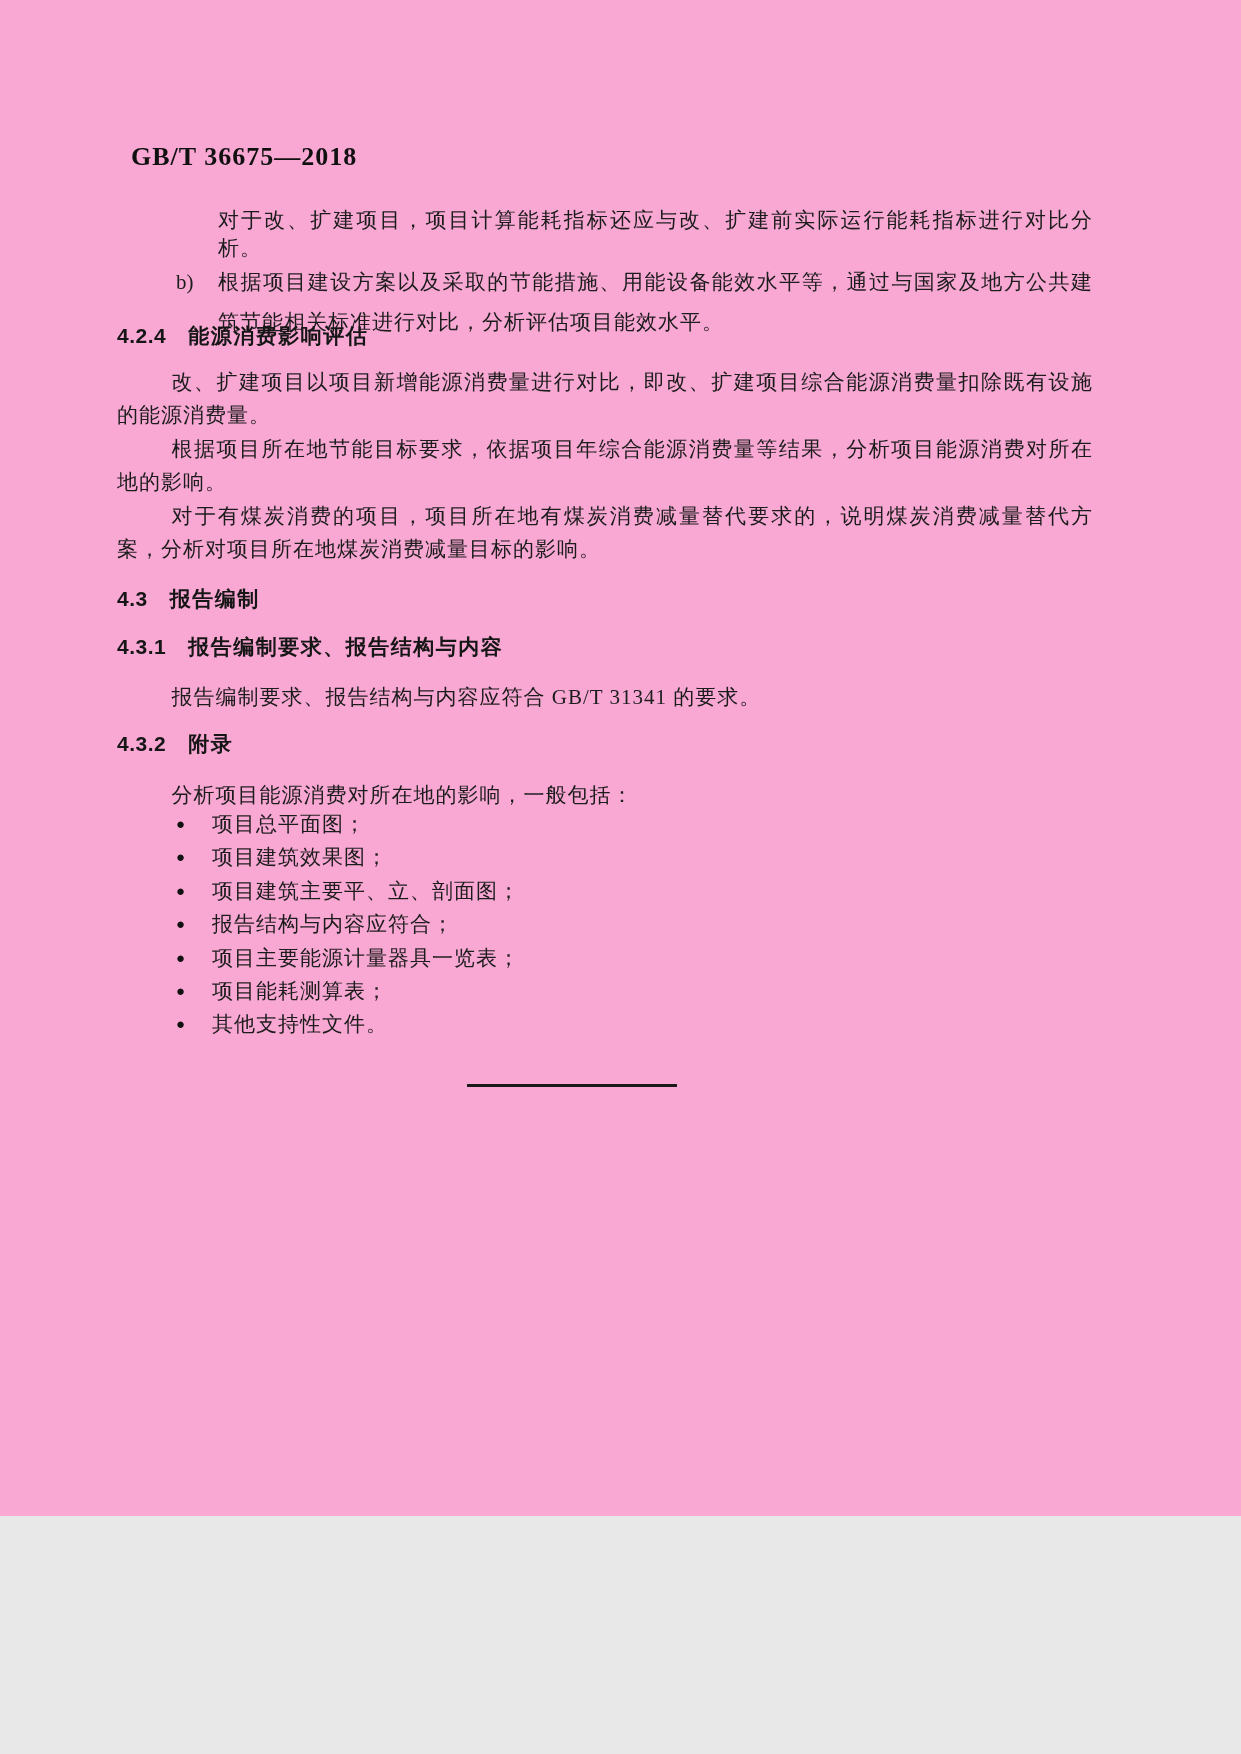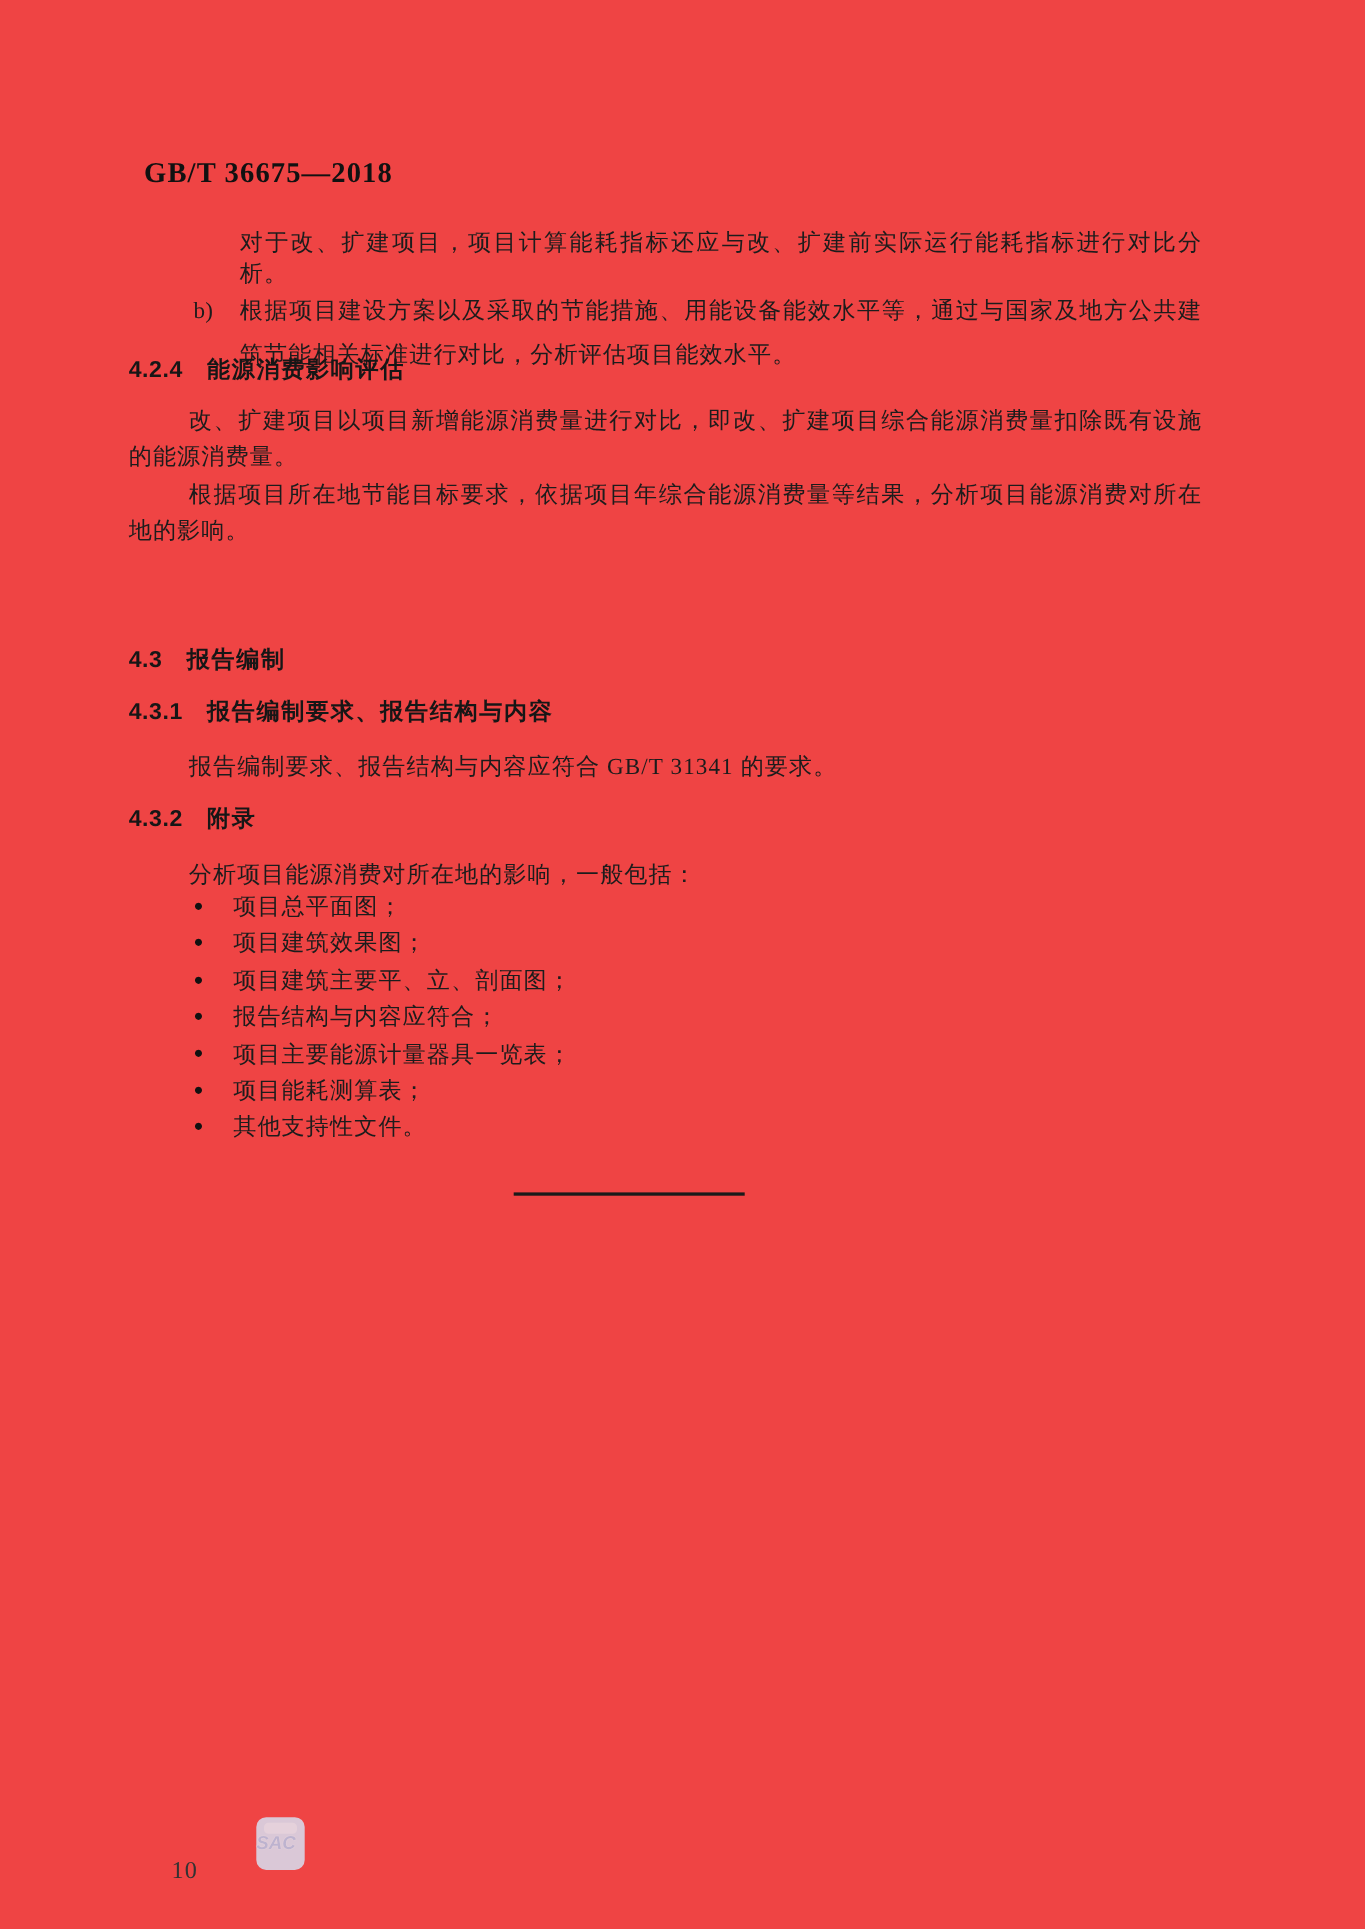--- a/index.html
+++ b/index.html
@@ -1,19 +1,19 @@
 <!DOCTYPE html>
 <html><head>
 <meta charset="utf-8">
 <style>
   html,body{margin:0;padding:0;background:#e8e8e8;}
   .page{
     position:relative;
-    width:1241px;height:1754px;
-    background:#ef4444;
+    width:1241px;height:1516px;
+    background:#f9a8d4;
     overflow:hidden;
     font-family:"Liberation Serif","DejaVu Serif",serif;
     color:#1c1c1c;
   }
   
   .doc-header{
     position:absolute;left:131px;top:142px;
     font-family:"Liberation Serif","DejaVu Serif",serif;
     font-weight:bold;font-size:26px;letter-spacing:1px;color:#111;
   }
@@ -104,20 +104,21 @@
     </div>
   </div>
 
   <h3 class="clause-heading" style="top:322px;">
     <span class="clause-no">4.2.4</span><span>能源消费影响评估</span>
   </h3>
 
   <div class="body-paras" style="top:366px;">
     <p>改、扩建项目以项目新增能源消费量进行对比，即改、扩建项目综合能源消费量扣除既有设施的能源消费量。</p>
     <p>根据项目所在地节能目标要求，依据项目年综合能源消费量等结果，分析项目能源消费对所在地的影响。</p>
+    <p>对于有煤炭消费的项目，项目所在地有煤炭消费减量替代要求的，说明煤炭消费减量替代方案，分析对项目所在地煤炭消费减量目标的影响。</p>
   </div>
 
   <h2 class="clause-heading" style="top:585px;">
     <span class="clause-no">4.3</span><span>报告编制</span>
   </h2>
 
   <h3 class="clause-heading" style="top:633px;">
     <span class="clause-no">4.3.1</span><span>报告编制要求、报告结构与内容</span>
   </h3>
 

